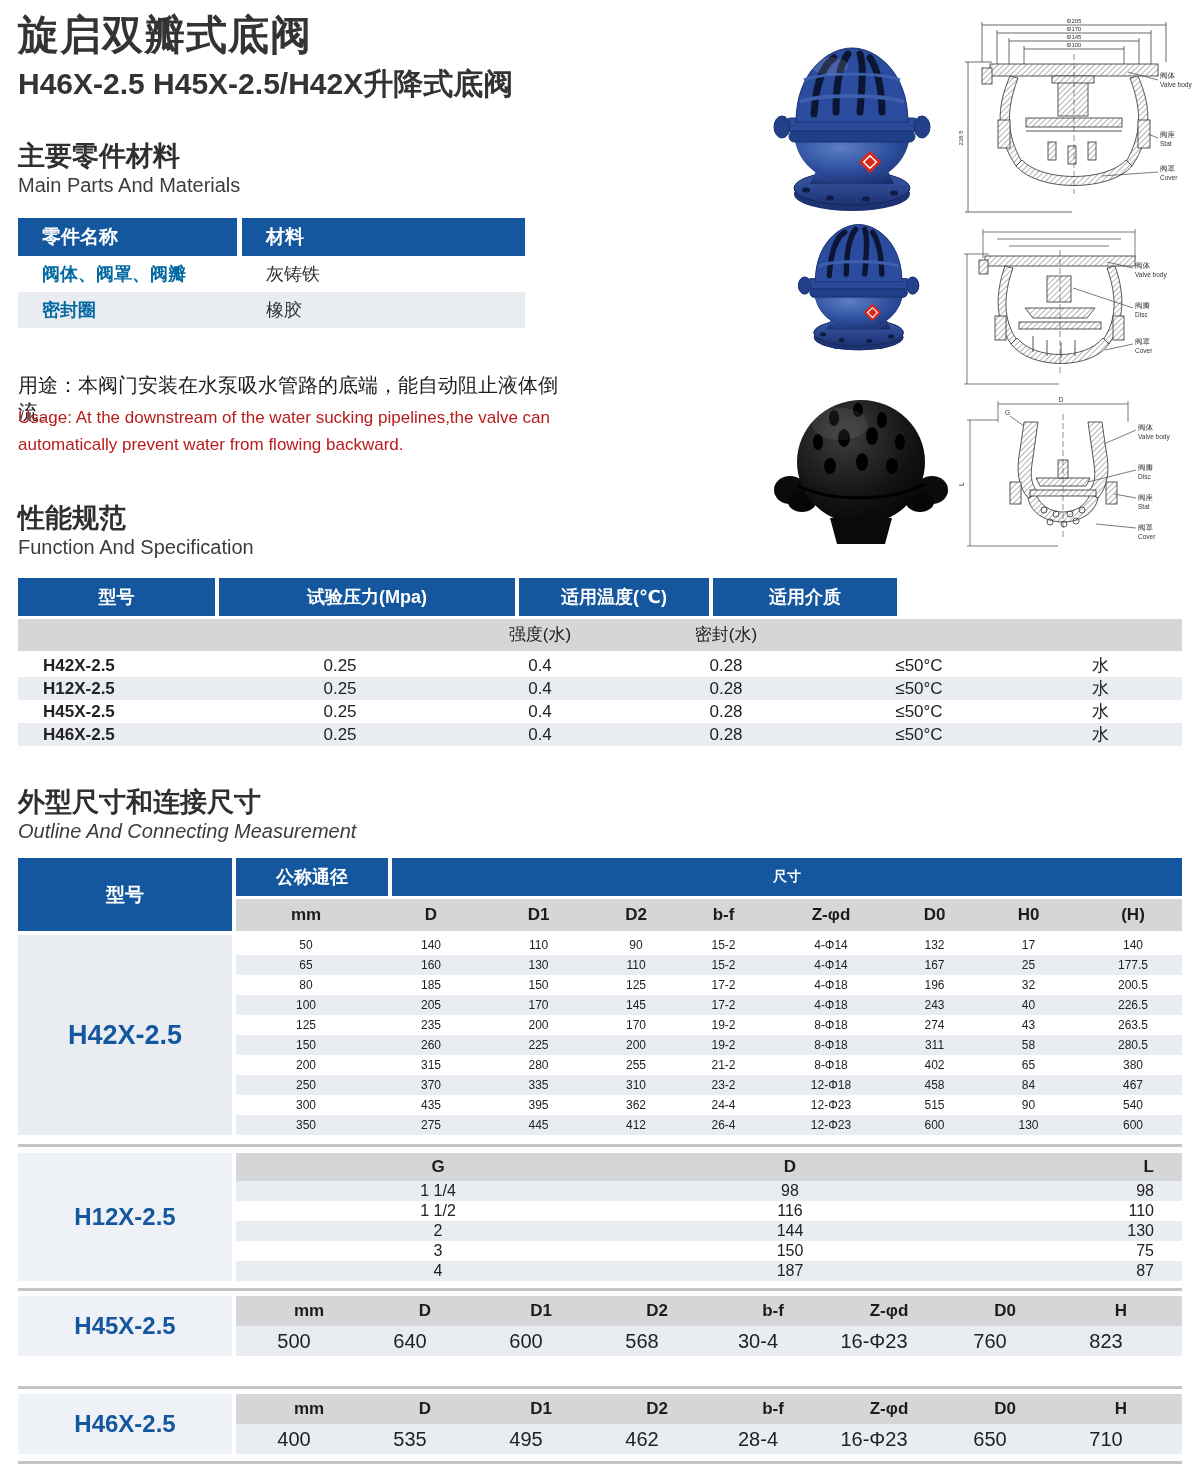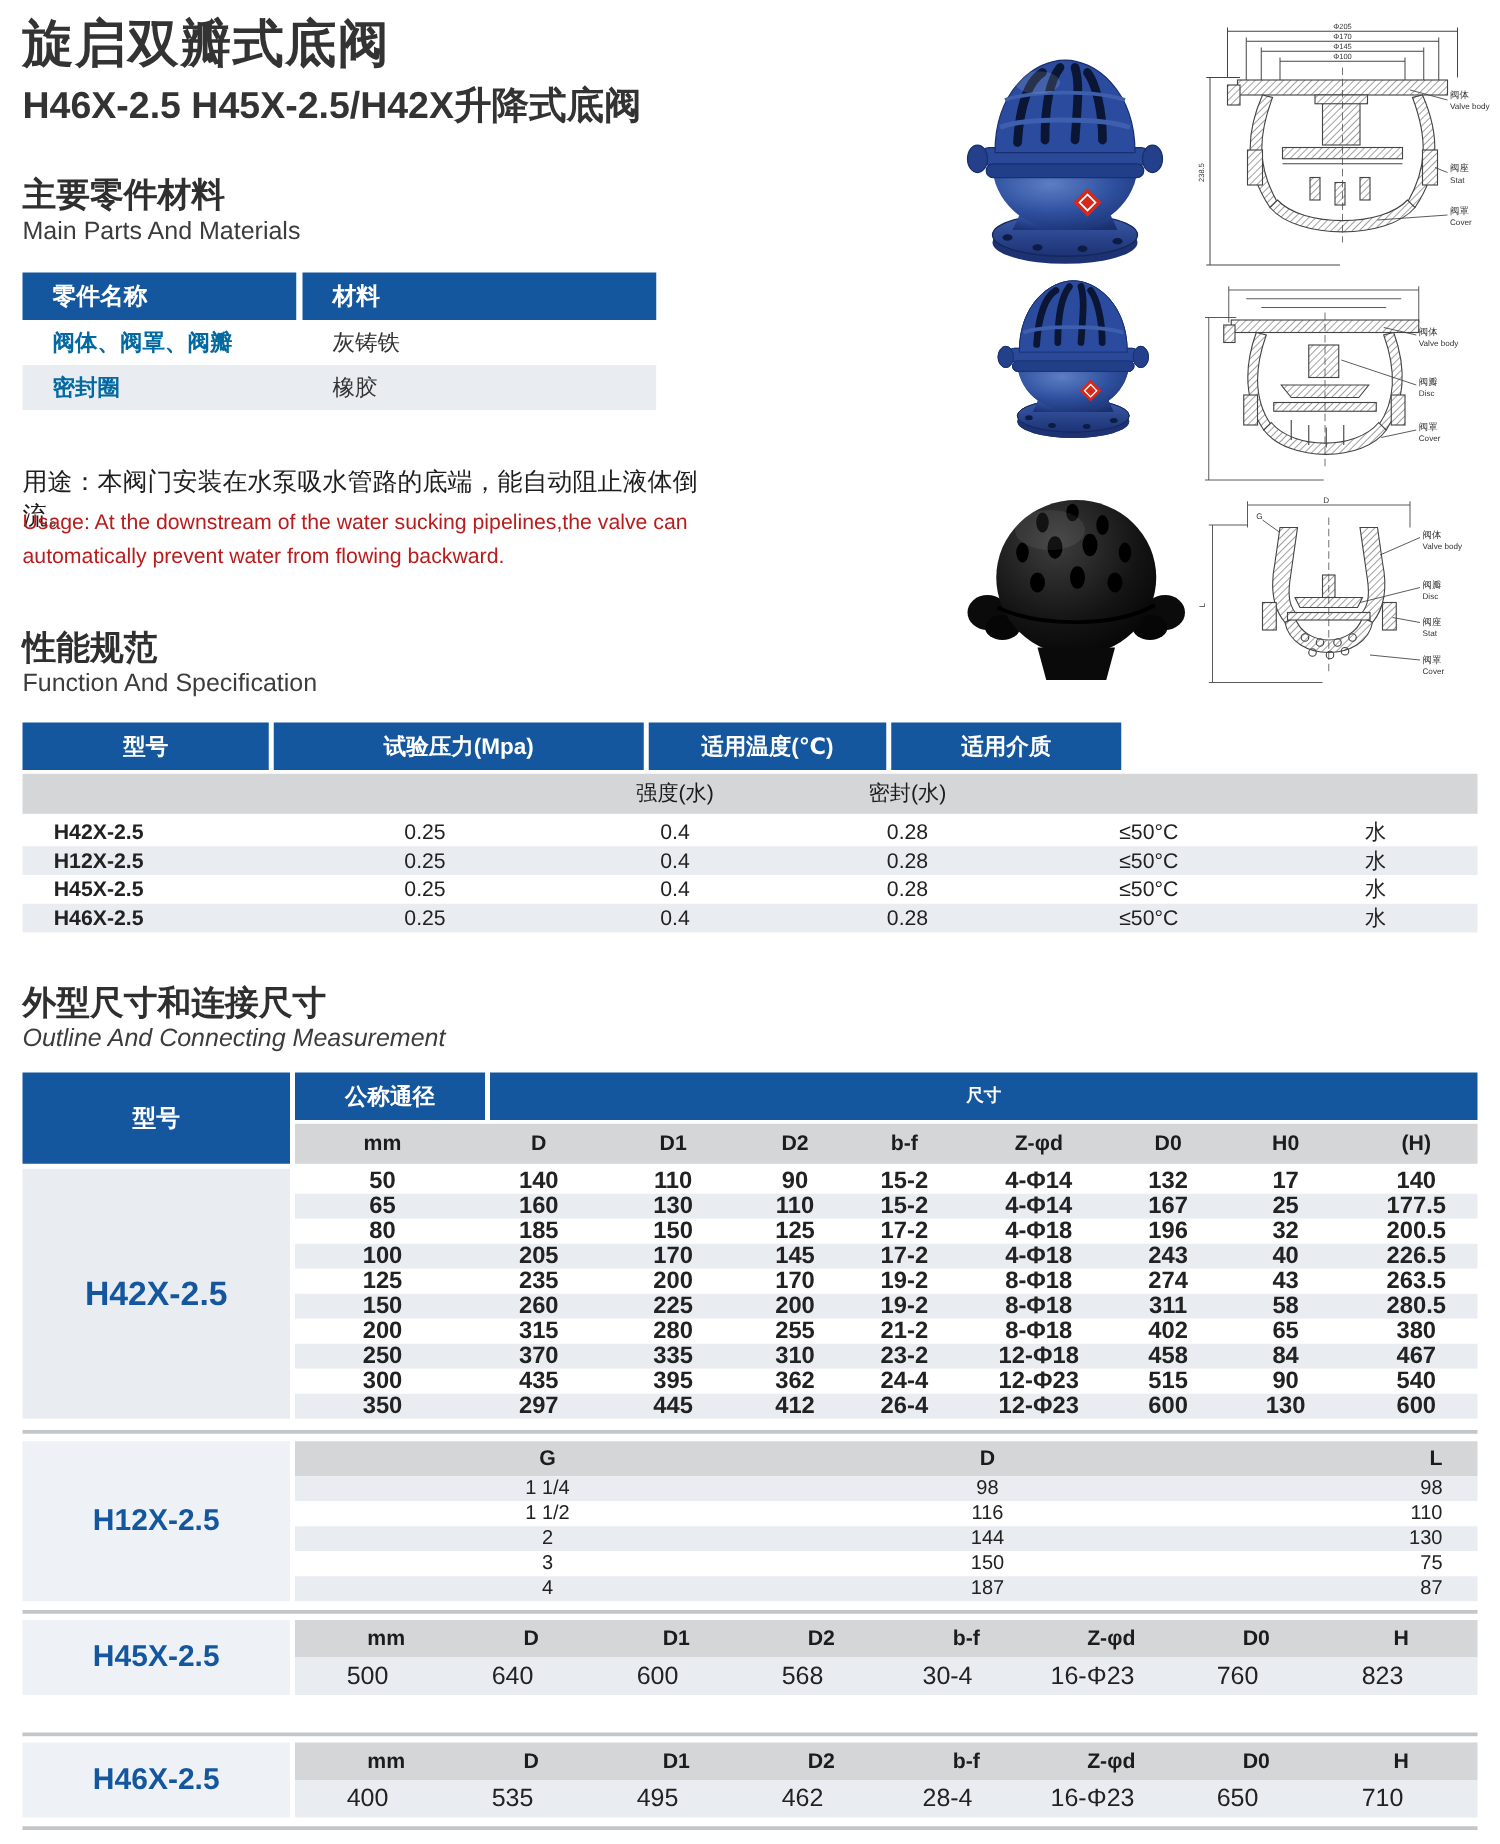--- a/index.html
+++ b/index.html
@@ -58,21 +58,21 @@
   
   .model-col{position:absolute;left:18px;width:214px;display:flex;align-items:center;justify-content:center;background:#e9edf2;}
   .model-col .mname{font-weight:800;color:#14579e;}
   #t42-model-head{position:absolute;left:18px;top:858px;width:214px;height:73px;}
   #t42-dn{position:absolute;left:236px;top:858px;width:152px;height:38px;font-size:18px;}
   #t42-size{position:absolute;left:392px;top:858px;width:790px;height:38px;font-size:14px;}
   #t42-ghead{position:absolute;left:236px;top:899px;width:946px;height:32px;line-height:32px;font-size:17px;}
   #t42-body{position:absolute;left:236px;top:935px;width:946px;}
   #t42-modelcell{top:935px;height:200px;}
   #t42-modelcell .mname{font-size:27px;}
-  .cols42 .trow{height:20px;line-height:20px;font-size:19px;font-weight:bold;}
+  .cols42 .trow{height:20px;line-height:20px;font-size:12px;}
   .cols42 .tcell:nth-child(1){width:140px;}
   .cols42 .tcell:nth-child(2){width:110px;}
   .cols42 .tcell:nth-child(3){width:105px;}
   .cols42 .tcell:nth-child(4){width:90px;}
   .cols42 .tcell:nth-child(5){width:85px;}
   .cols42 .tcell:nth-child(6){width:130px;}
   .cols42 .tcell:nth-child(7){width:77px;}
   .cols42 .tcell:nth-child(8){width:111px;}
   .cols42 .tcell:nth-child(9){width:98px;}
 
@@ -303,21 +303,21 @@
         <div class="tcell">395</div>
         <div class="tcell">362</div>
         <div class="tcell">24-4</div>
         <div class="tcell">12-Φ23</div>
         <div class="tcell">515</div>
         <div class="tcell">90</div>
         <div class="tcell">540</div>
       </div>
       <div class="trow alt">
         <div class="tcell">350</div>
-        <div class="tcell">297</div>
+        <div class="tcell">275</div>
         <div class="tcell">445</div>
         <div class="tcell">412</div>
         <div class="tcell">26-4</div>
         <div class="tcell">12-Φ23</div>
         <div class="tcell">600</div>
         <div class="tcell">130</div>
         <div class="tcell">600</div>
       </div>
     </div>
 

